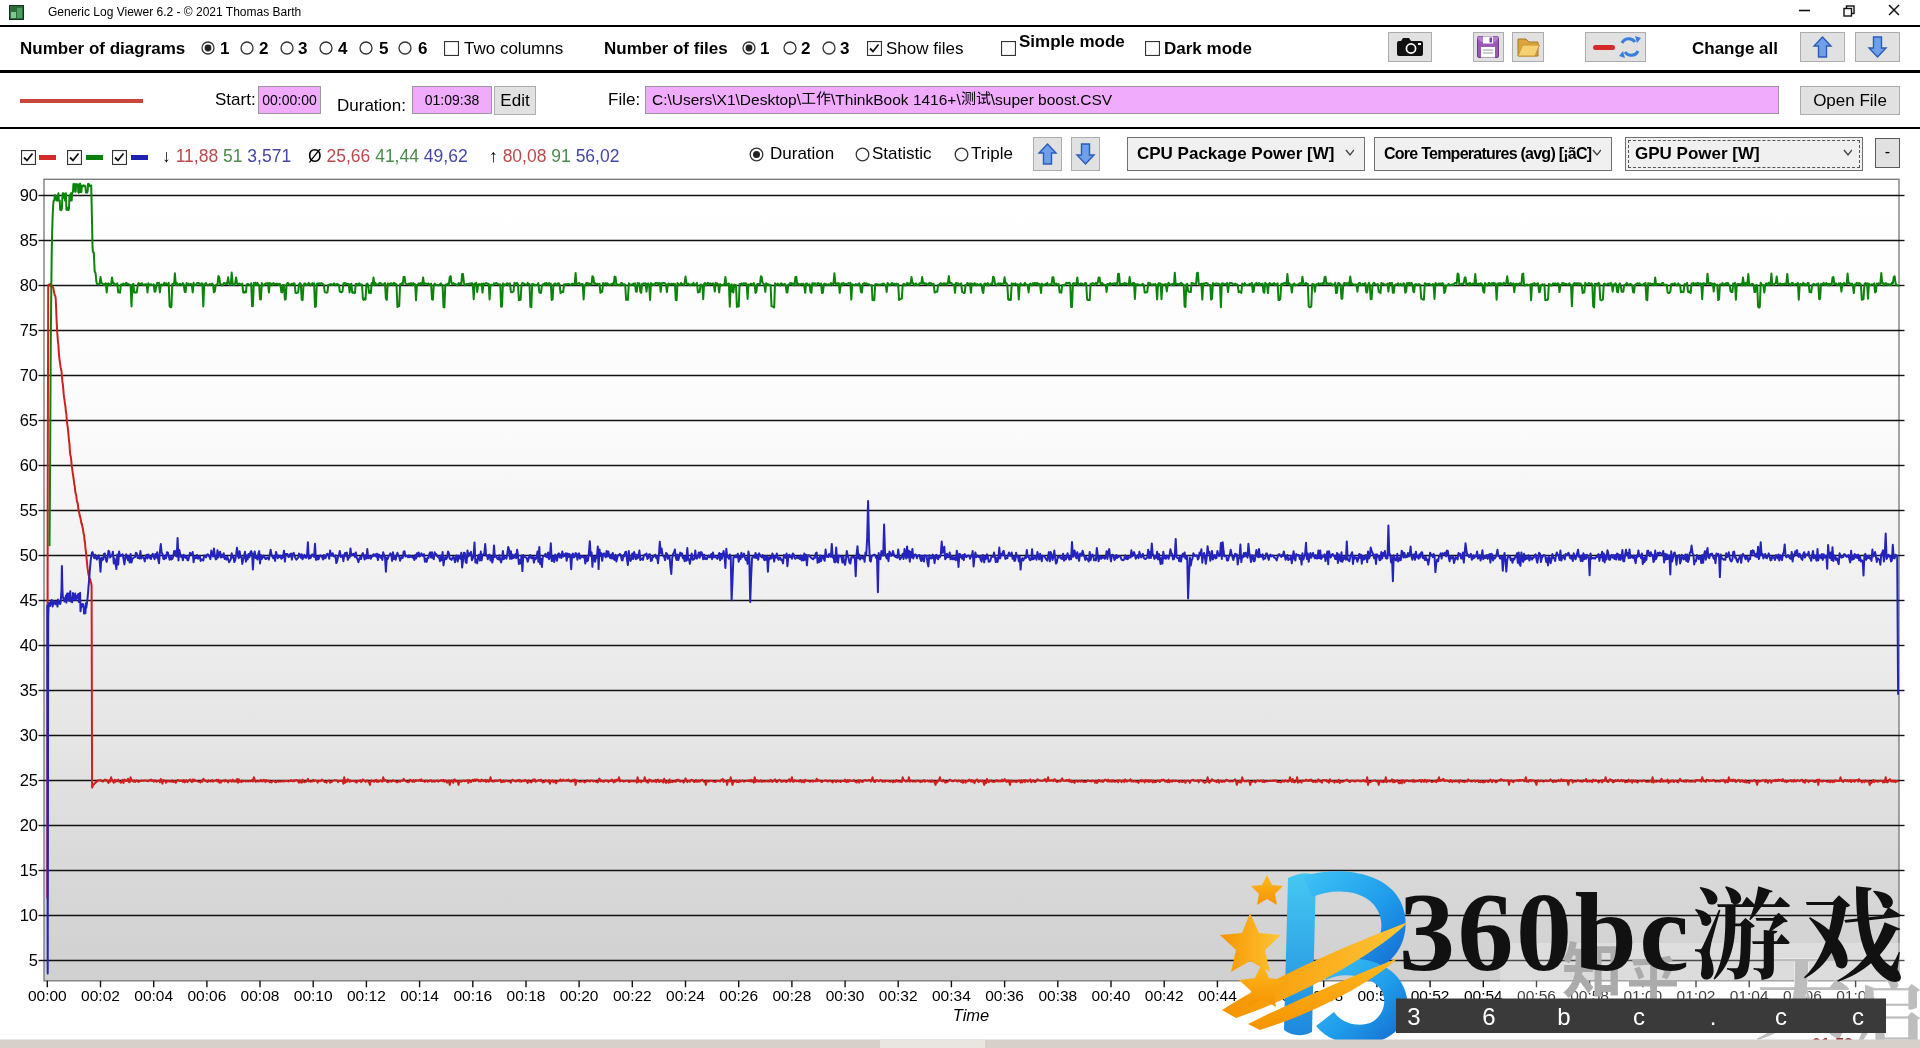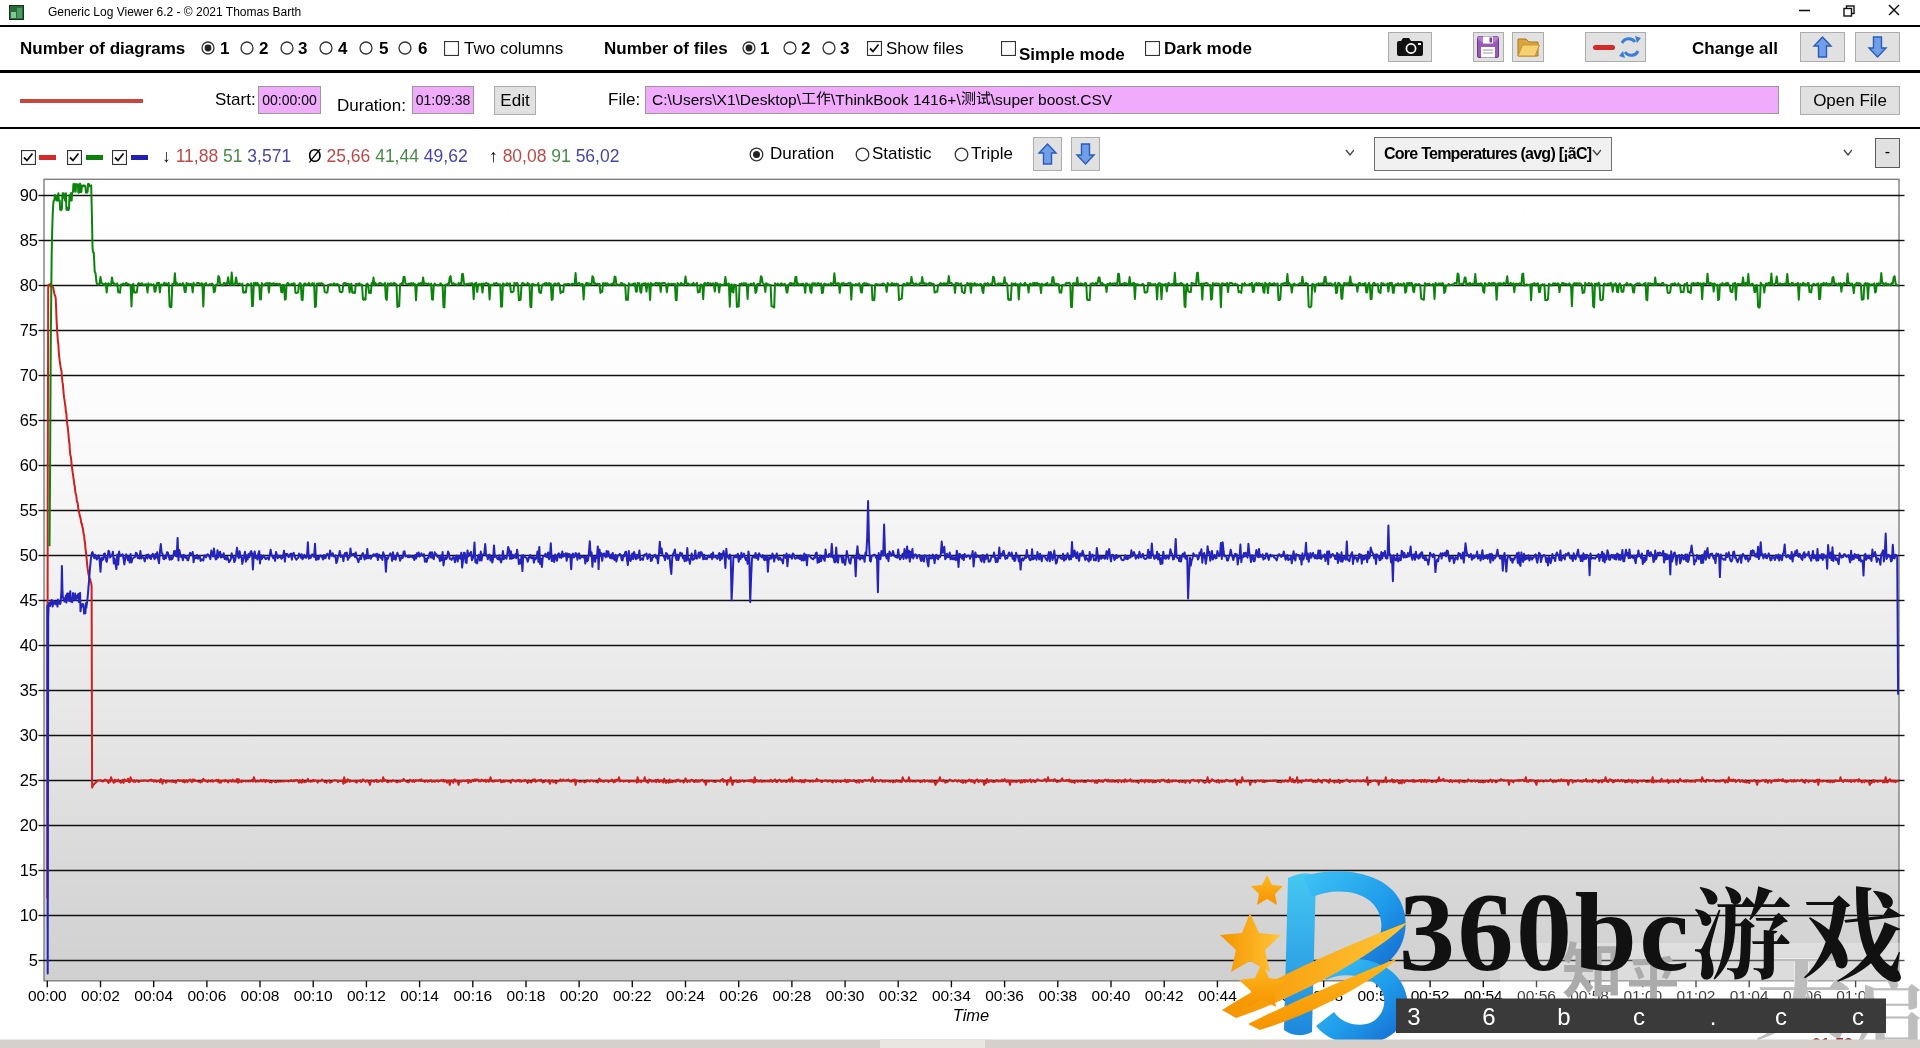--- a/index.html
+++ b/index.html
@@ -78,21 +78,21 @@
     </svg>
 <div class="ab t17 b" style="left:840px;top:39px">3</div>
 <svg class="cb" style="left:867px;top:41px" width="15" height="15">
       <rect x="0.5" y="0.5" width="14" height="14" fill="#fff" stroke="#333" stroke-width="1.2"></rect>
       <path d="M3,7.5 L6,10.5 L11.5,3.5" fill="none" stroke="#111" stroke-width="1.8"></path>
     </svg>
 <div class="ab t17" style="left:886px;top:39px">Show files</div>
 <svg class="cb" style="left:1001px;top:41px" width="15" height="15">
       <rect x="0.5" y="0.5" width="14" height="14" fill="#fff" stroke="#333" stroke-width="1.2"></rect>
     </svg>
-<div class="ab t17 b" style="left:1019px;top:45px">Simple mode</div>
+<div class="ab t17 b" style="left:1019px;top:32px">Simple mode</div>
 <svg class="cb" style="left:1145px;top:41px" width="15" height="15">
       <rect x="0.5" y="0.5" width="14" height="14" fill="#fff" stroke="#333" stroke-width="1.2"></rect>
     </svg>
 <div class="ab t17 b" style="left:1164px;top:39px">Dark mode</div>
 
 <div class="btn" style="left:1388px;top:32px;width:44px;height:30px"></div>
 <svg class="ab" style="left:1388px;top:32px" width="44" height="30">
       <rect x="9" y="9" width="26" height="15" rx="2" fill="#111"></rect>
       <path d="M13,9 l2,-3 h6 l2,3 z" fill="#111"></path>
       <circle cx="23" cy="16.5" r="4.6" fill="none" stroke="#fff" stroke-width="1.7"></circle>
@@ -131,21 +131,21 @@
 <div class="btn" style="left:1855px;top:32px;width:45px;height:30px"></div>
 <svg class="ab" style="left:1855px;top:32px" width="45" height="30">
       <path d="M22.5,25 L31,16 H26.5 V5 H18.5 V16 H14 Z" fill="#6f9fe8" stroke="#2b5cb8" stroke-width="1.4"></path>
     </svg>
 <div class="hline" style="top:70px;height:2.5px"></div>
 
 <div class="ab" style="left:20px;top:98.5px;width:123px;height:4px;background:#c8463a"></div>
 <div class="ab t17" style="left:215px;top:90px">Start:</div>
 <div class="inp" style="left:258px;top:86px;width:63px;height:28px;font-size:14px;text-align:center;line-height:26px">00:00:00</div>
 <div class="ab t17" style="left:337px;top:96px">Duration:</div>
-<div class="inp" style="left:412px;top:86px;width:62px;height:28px;font-size:14px;text-align:center;line-height:26px">01:09:38</div>
+<div class="inp" style="left:412px;top:86px;width:80px;height:28px;font-size:14px;text-align:center;line-height:26px">01:09:38</div>
 <div class="btn" style="left:494px;top:86px;width:42px;height:29px;font-size:17px;text-align:center;line-height:27px">Edit</div>
 <div class="ab t17" style="left:608px;top:90px">File:</div>
 <div class="inp" style="left:645px;top:86px;width:1134px;height:28px;font-size:15.5px;line-height:26px;padding-left:6px">C:\Users\X1\Desktop\<svg width="30" height="17" style="vertical-align:-3px" xmlns="http://www.w3.org/2000/svg">
         <g transform="translate(0.0,12.8) scale(0.01500,-0.01500)">
           <path d="M52 72V-3H951V72H539V650H900V727H104V650H456V72Z" fill="#000"></path>
         </g>
         <g transform="translate(15.0,12.8) scale(0.01500,-0.01500)">
           <path d="M526 828C476 681 395 536 305 442C322 430 351 404 363 391C414 447 463 520 506 601H575V-79H651V164H952V235H651V387H939V456H651V601H962V673H542C563 717 582 763 598 809ZM285 836C229 684 135 534 36 437C50 420 72 379 80 362C114 397 147 437 179 481V-78H254V599C293 667 329 741 357 814Z" fill="#000"></path>
         </g>
       </svg>\ThinkBook 1416+\<svg width="30" height="17" style="vertical-align:-3px" xmlns="http://www.w3.org/2000/svg">
@@ -191,27 +191,29 @@
     </svg>
 <div class="ab t17" style="left:971px;top:144px">Triple</div>
 <div class="btn" style="left:1033px;top:137px;width:29px;height:34px"></div>
 <svg class="ab" style="left:1033px;top:137px" width="29" height="34">
       <path d="M14.5,7 L23,16 H18.5 V27 H10.5 V16 H6 Z" fill="#6f9fe8" stroke="#2b5cb8" stroke-width="1.4"></path>
     </svg>
 <div class="btn" style="left:1071px;top:137px;width:29px;height:34px"></div>
 <svg class="ab" style="left:1071px;top:137px" width="29" height="34">
       <path d="M14.5,27 L23,18 H18.5 V7 H10.5 V18 H6 Z" fill="#6f9fe8" stroke="#2b5cb8" stroke-width="1.4"></path>
     </svg>
+<div class="combo" style="left:1127px;top:136.5px;width:238px;height:34px">CPU Package Power [W]</div>
 <svg class="chev" style="left:1345px;top:148px" width="10" height="10">
       <path d="M1,2 L5,7 L9,2" fill="none" stroke="#444" stroke-width="1.4"></path>
     </svg>
 <div class="combo" style="left:1374px;top:136.5px;width:238px;height:34px;font-size:16px;letter-spacing:-0.75px">Core Temperatures (avg) [¡ãC]</div>
 <svg class="chev" style="left:1592px;top:148px" width="10" height="10">
       <path d="M1,2 L5,7 L9,2" fill="none" stroke="#444" stroke-width="1.4"></path>
     </svg>
+<div class="combo" style="left:1625px;top:136.5px;width:238px;height:34px;outline:1.5px dashed #555;outline-offset:-4px">GPU Power [W]</div>
 <svg class="chev" style="left:1843px;top:148px" width="10" height="10">
       <path d="M1,2 L5,7 L9,2" fill="none" stroke="#444" stroke-width="1.4"></path>
     </svg>
 <div class="btn" style="left:1875px;top:138px;width:25px;height:30px;border:1.5px solid #5a5a5a;font-size:16px;text-align:center;line-height:26px">-</div>
 
 <div class="ab" style="left:0;top:168px">
       <svg id="chart" width="1920" height="880" viewBox="0 0 1920 880" xmlns="http://www.w3.org/2000/svg">
 <defs>
 <linearGradient id="plotbg" x1="0" y1="0" x2="0" y2="1">
 <stop offset="0" stop-color="#ffffff"></stop>

